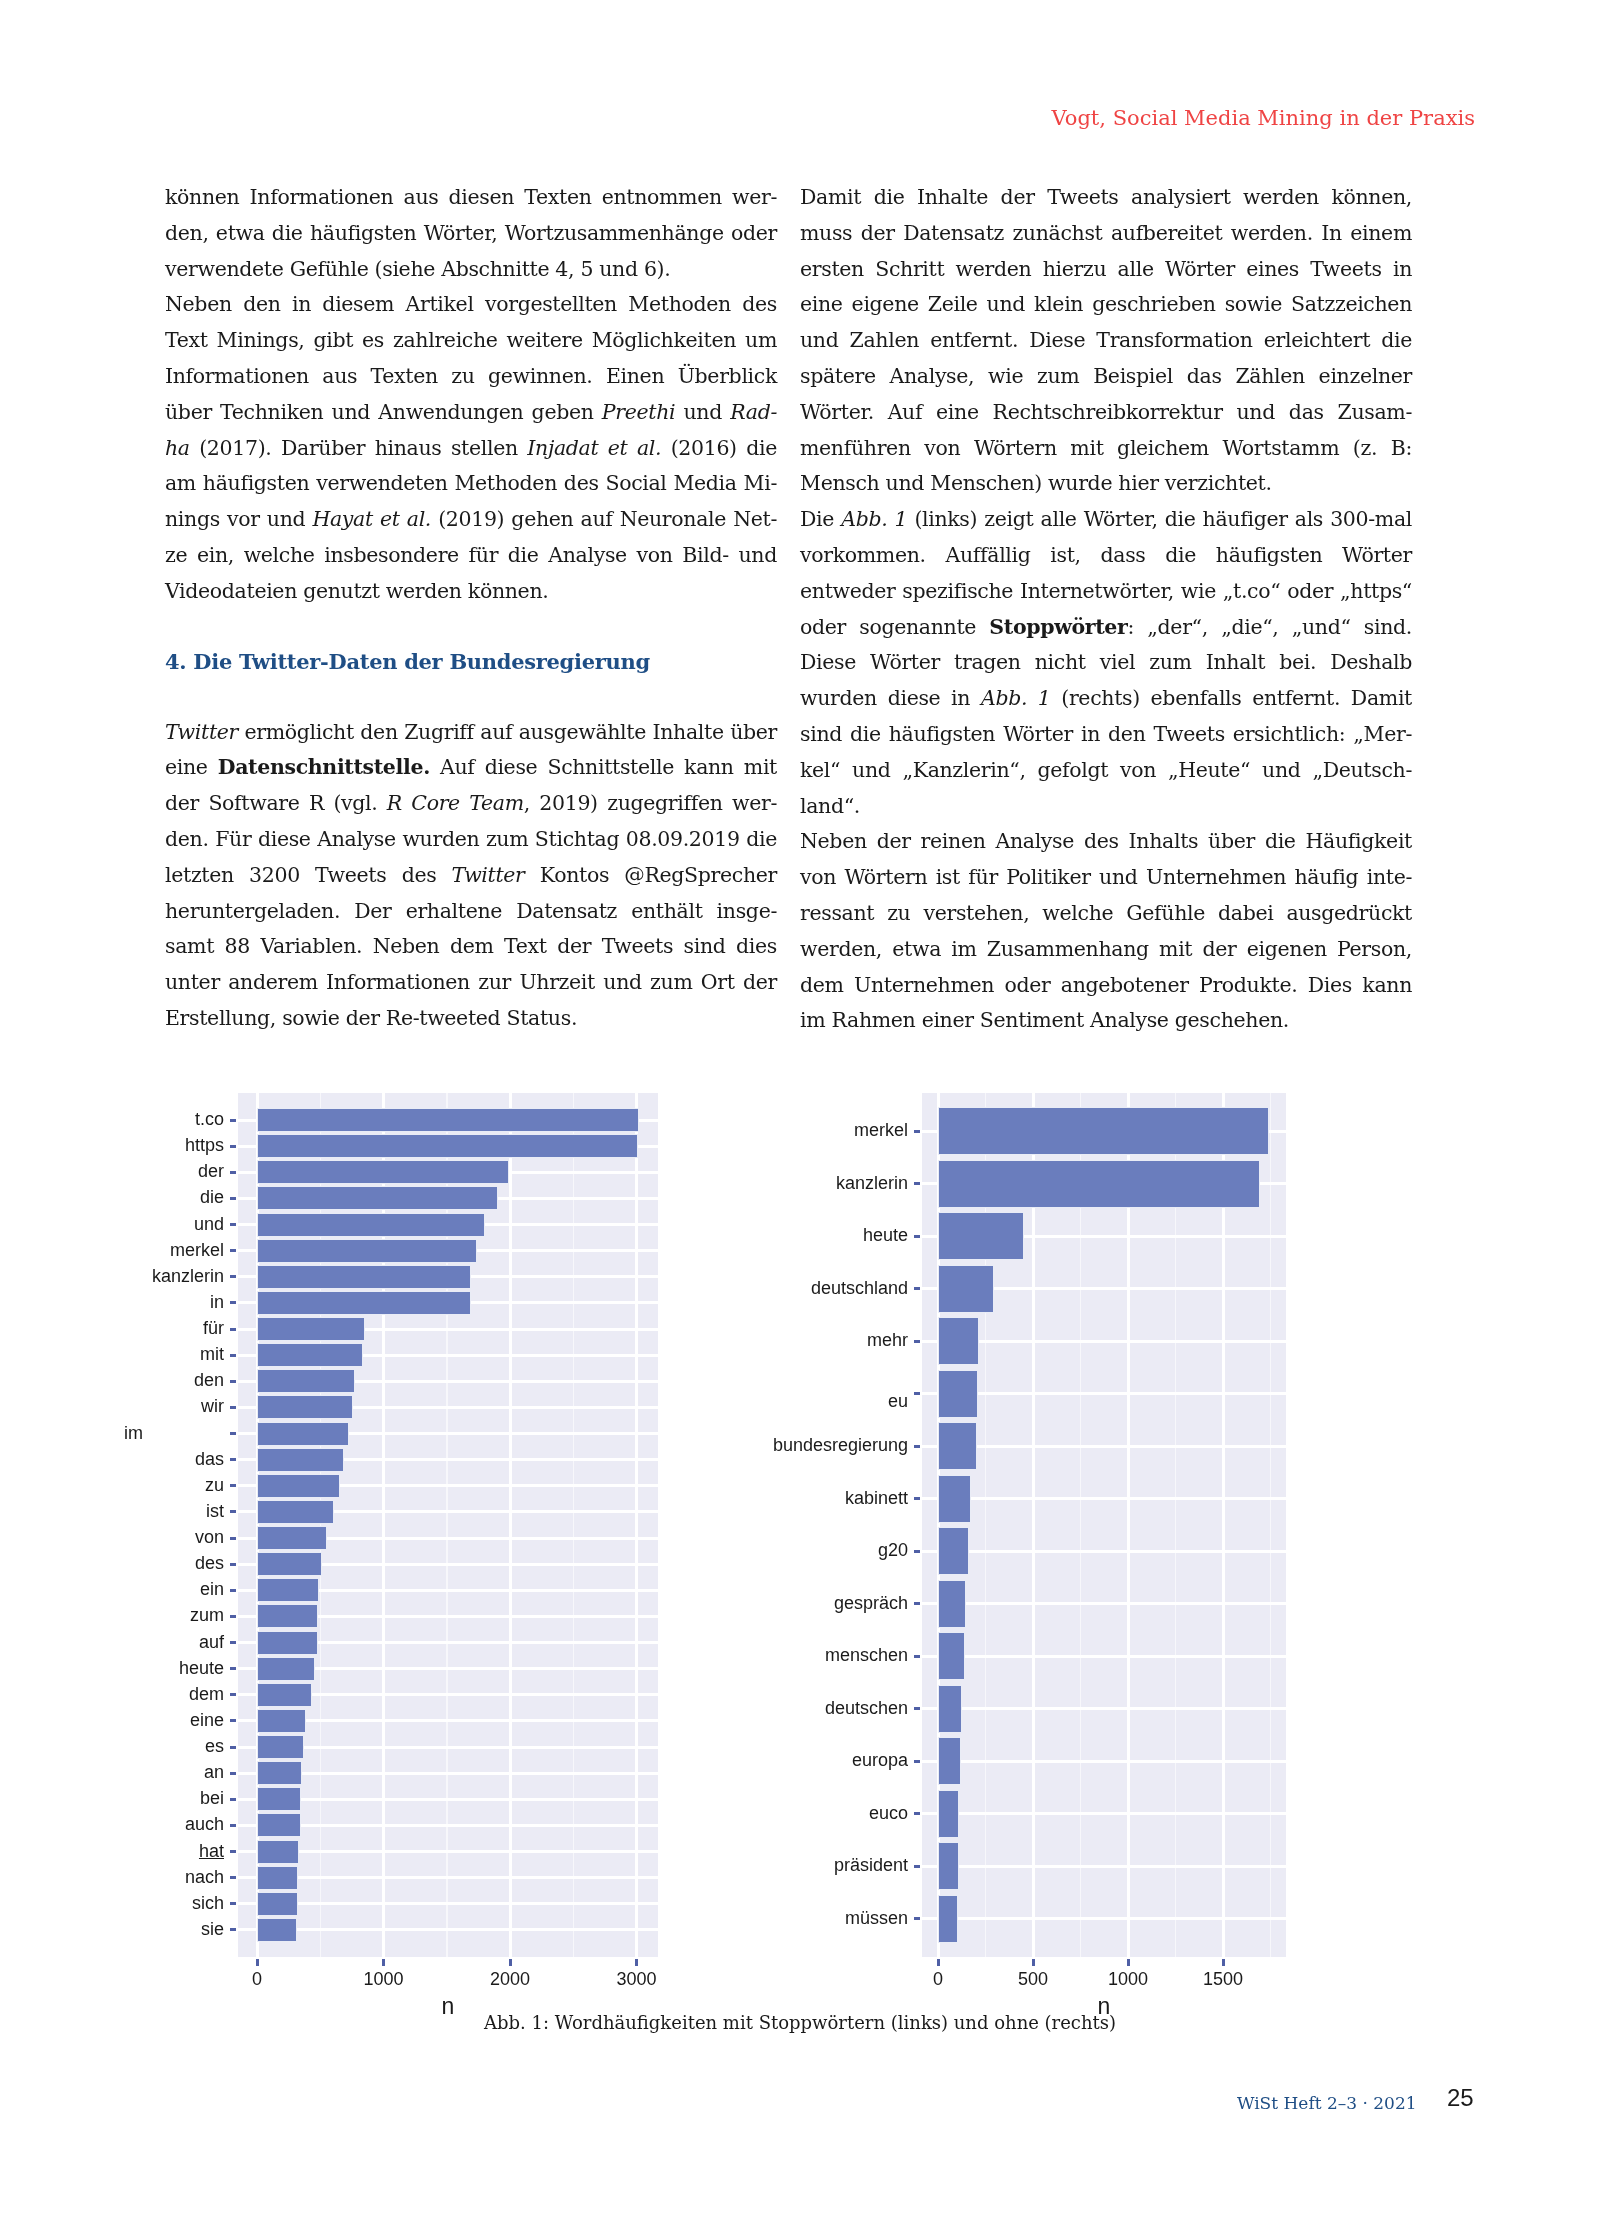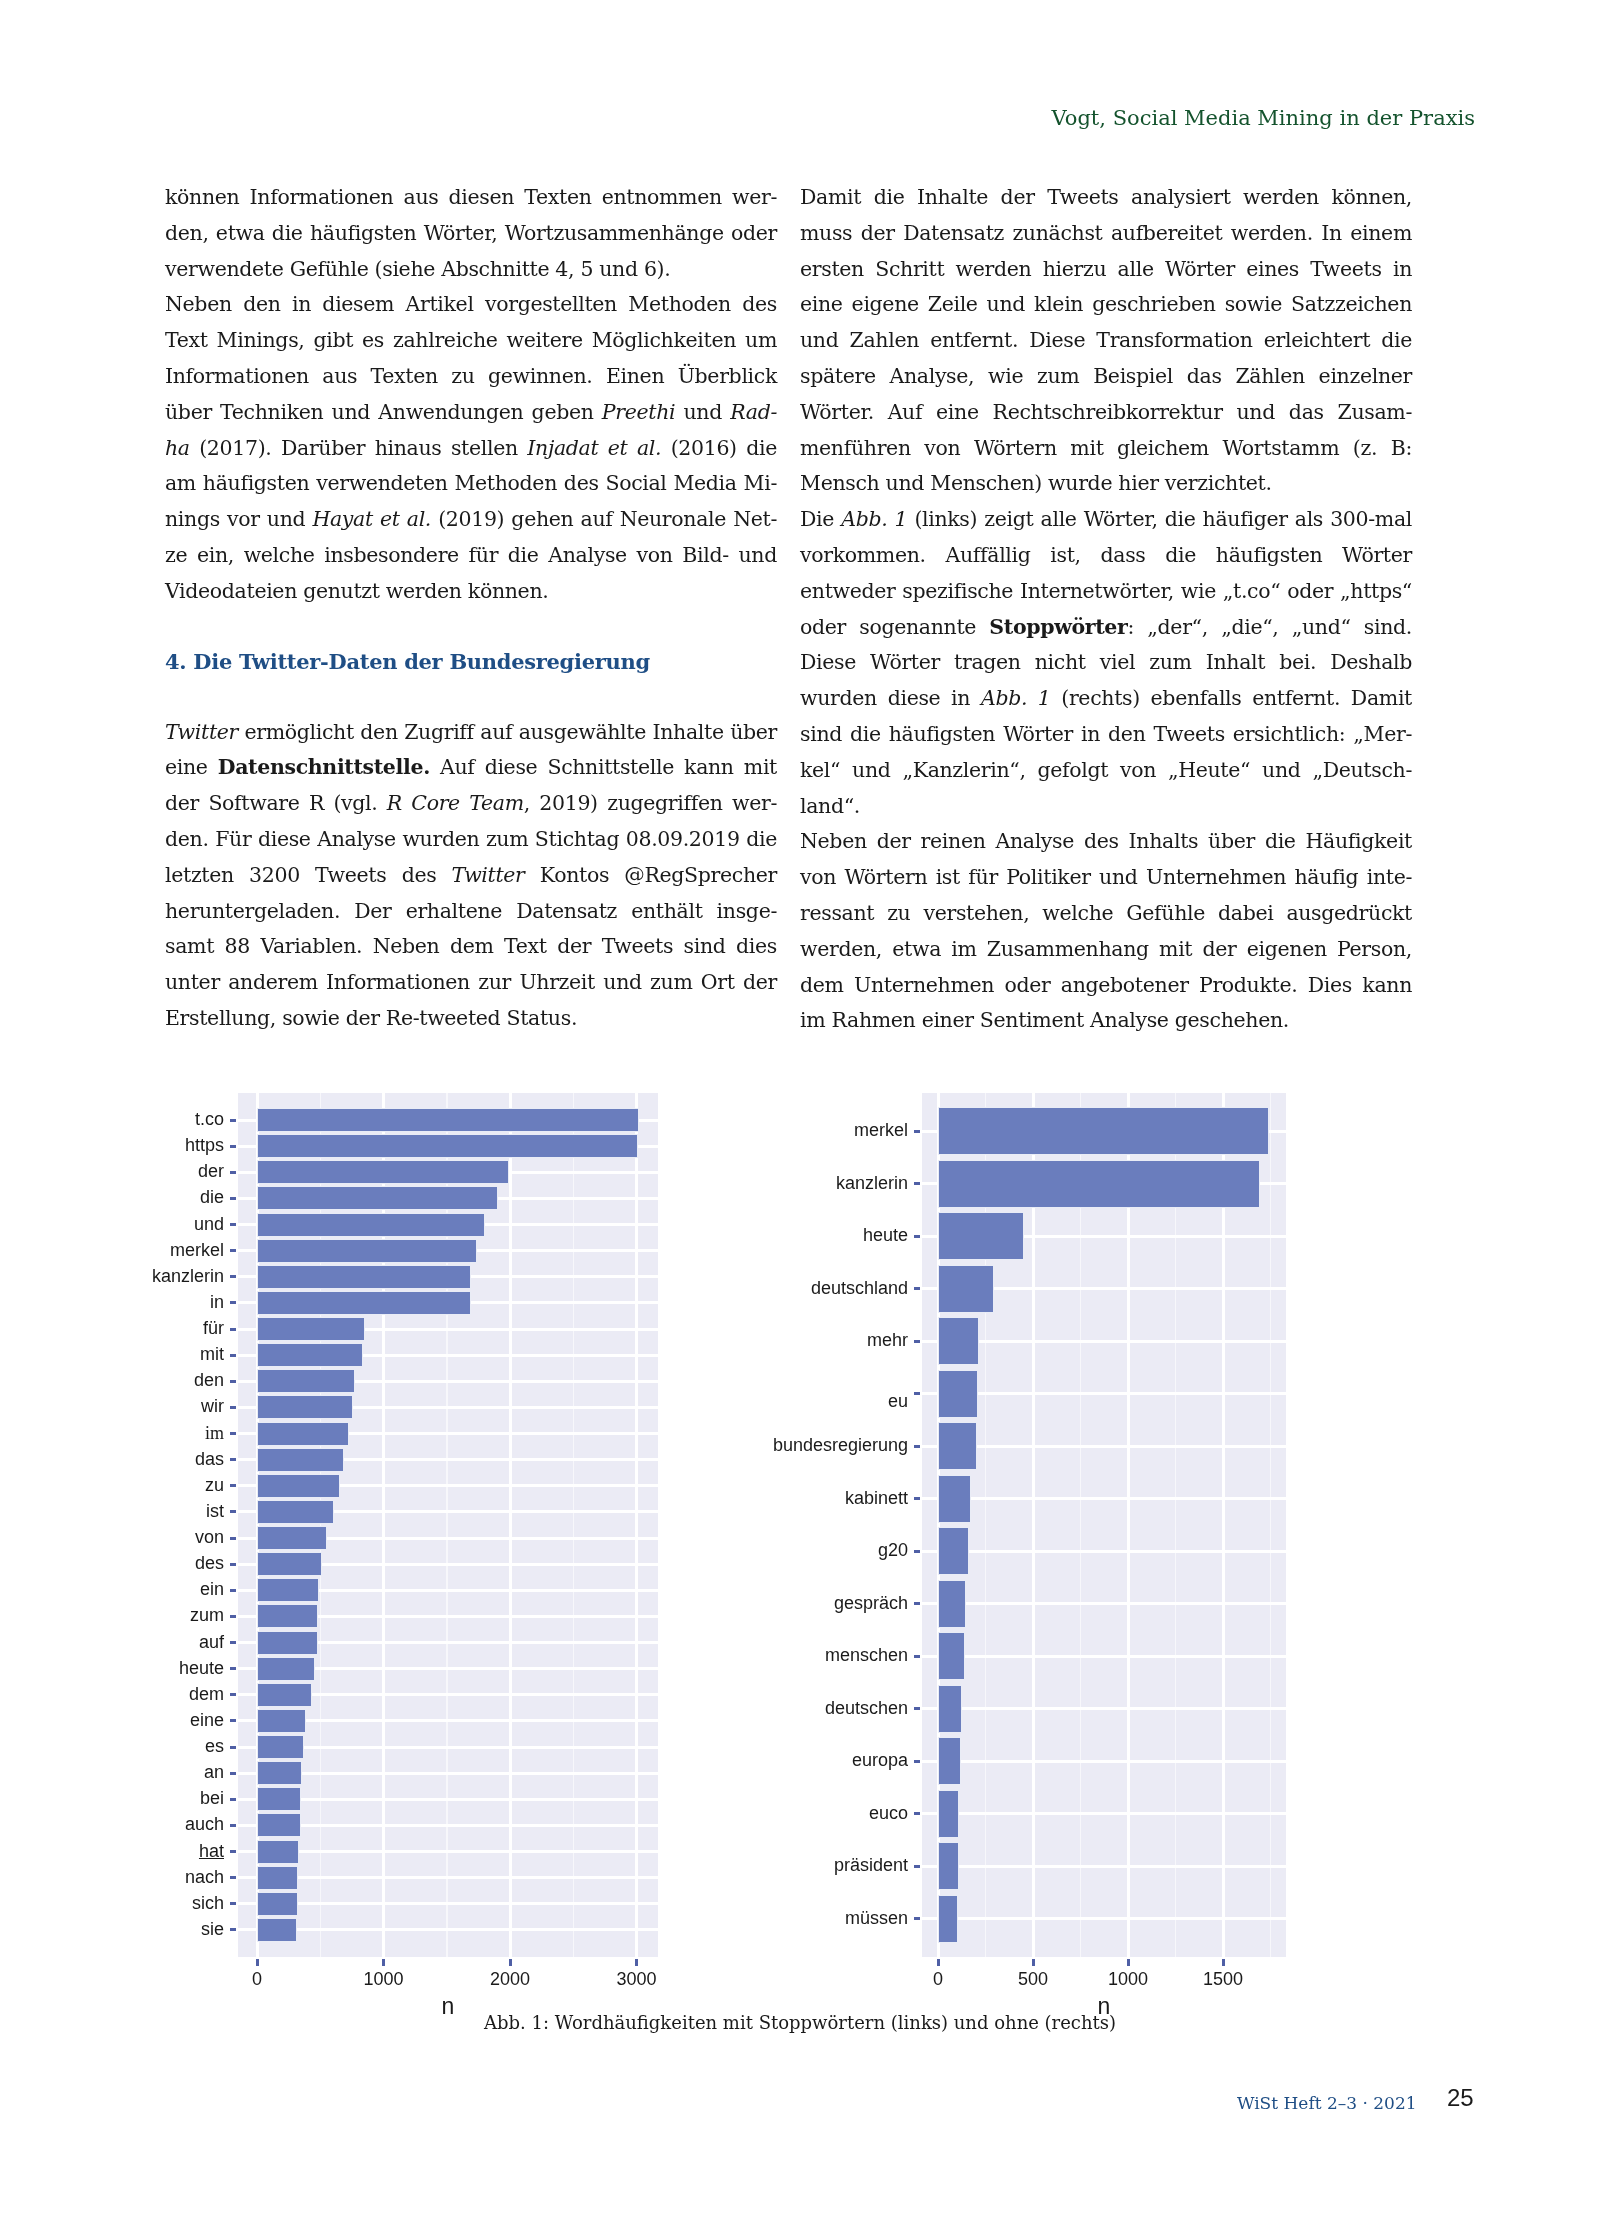--- a/index.html
+++ b/index.html
@@ -1,17 +1,17 @@
 <!DOCTYPE html>
 <html><head>
 <meta charset="utf-8">
 <style>
   html, body { margin:0; padding:0; background:#ffffff; }
   body { width:1600px; height:2233px; position:relative; overflow:hidden; font-family:"DejaVu Serif", serif; color:#1a1a1a; }
-  .running-head { position:absolute; top:106px; right:125px; font-family:"DejaVu Serif", serif; font-size:21px; color:#14532d; }
+  .running-head { position:absolute; top:106px; right:125px; font-family:"DejaVu Serif", serif; font-size:21px; color:#ef4444; }
   .col { position:absolute; top:180px; width:612px; font-family:"DejaVu Serif", serif; font-size:20.5px; line-height:35.8px; text-align:justify; hyphens:manual; letter-spacing:-0.35px; }
   .col.left { left:165px; }
   .col.right { left:800px; }
   .col p { margin:0; }
   .col h2 { margin:34px 0 36px 0; font-size:21px; color:#1f4e85; font-weight:bold; line-height:35px; letter-spacing:-0.3px; }
   .col i { font-style:italic; }
   .col b { font-weight:bold; }
   .chart { position:absolute; }
   .panel { position:absolute; background:#ebebf5; }
   .gridv { position:absolute; top:0; bottom:0; background:#ffffff; }
@@ -141,21 +141,21 @@
 <div class="ylab" style="right: 1376px; top: 1291.94px;">in</div>
 <div class="ytick" style="left: 230px; top: 1301.44px;"></div>
 <div class="ylab" style="right: 1376px; top: 1318.06px;">für</div>
 <div class="ytick" style="left: 230px; top: 1327.56px;"></div>
 <div class="ylab" style="right: 1376px; top: 1344.19px;">mit</div>
 <div class="ytick" style="left: 230px; top: 1353.69px;"></div>
 <div class="ylab" style="right: 1376px; top: 1370.31px;">den</div>
 <div class="ytick" style="left: 230px; top: 1379.81px;"></div>
 <div class="ylab" style="right: 1376px; top: 1396.44px;">wir</div>
 <div class="ytick" style="left: 230px; top: 1405.94px;"></div>
-<div class="ylab" style="right: 1376px; top: 1422.56px; font-family: Liberation Serif, serif;">im</div>
+<div class="ylab" style="right: 1457px; top: 1422.56px;">im</div>
 <div class="ytick" style="left: 230px; top: 1432.06px;"></div>
 <div class="ylab" style="right: 1376px; top: 1448.69px;">das</div>
 <div class="ytick" style="left: 230px; top: 1458.19px;"></div>
 <div class="ylab" style="right: 1376px; top: 1474.81px; margin-left: 19px;">zu</div>
 <div class="ytick" style="left: 230px; top: 1484.31px;"></div>
 <div class="ylab" style="right: 1376px; top: 1500.94px;">ist</div>
 <div class="ytick" style="left: 230px; top: 1510.44px;"></div>
 <div class="ylab" style="right: 1376px; top: 1527.06px;">von</div>
 <div class="ytick" style="left: 230px; top: 1536.56px;"></div>
 <div class="ylab" style="right: 1376px; top: 1553.19px;">des</div>

